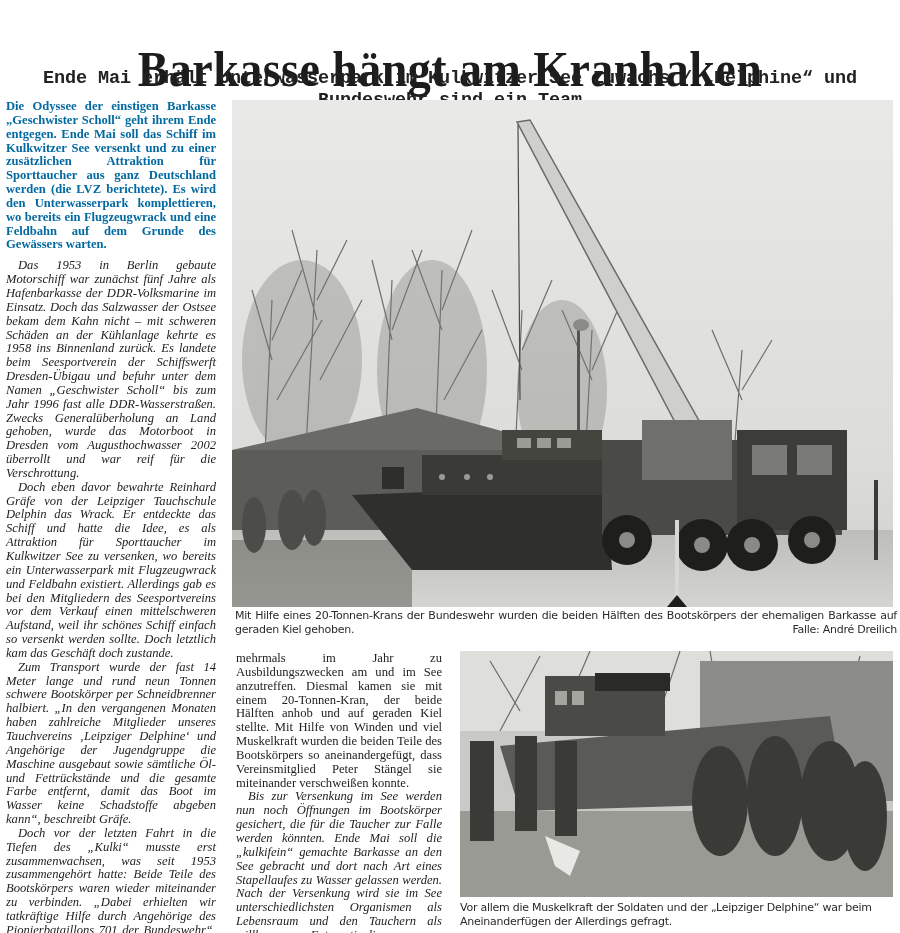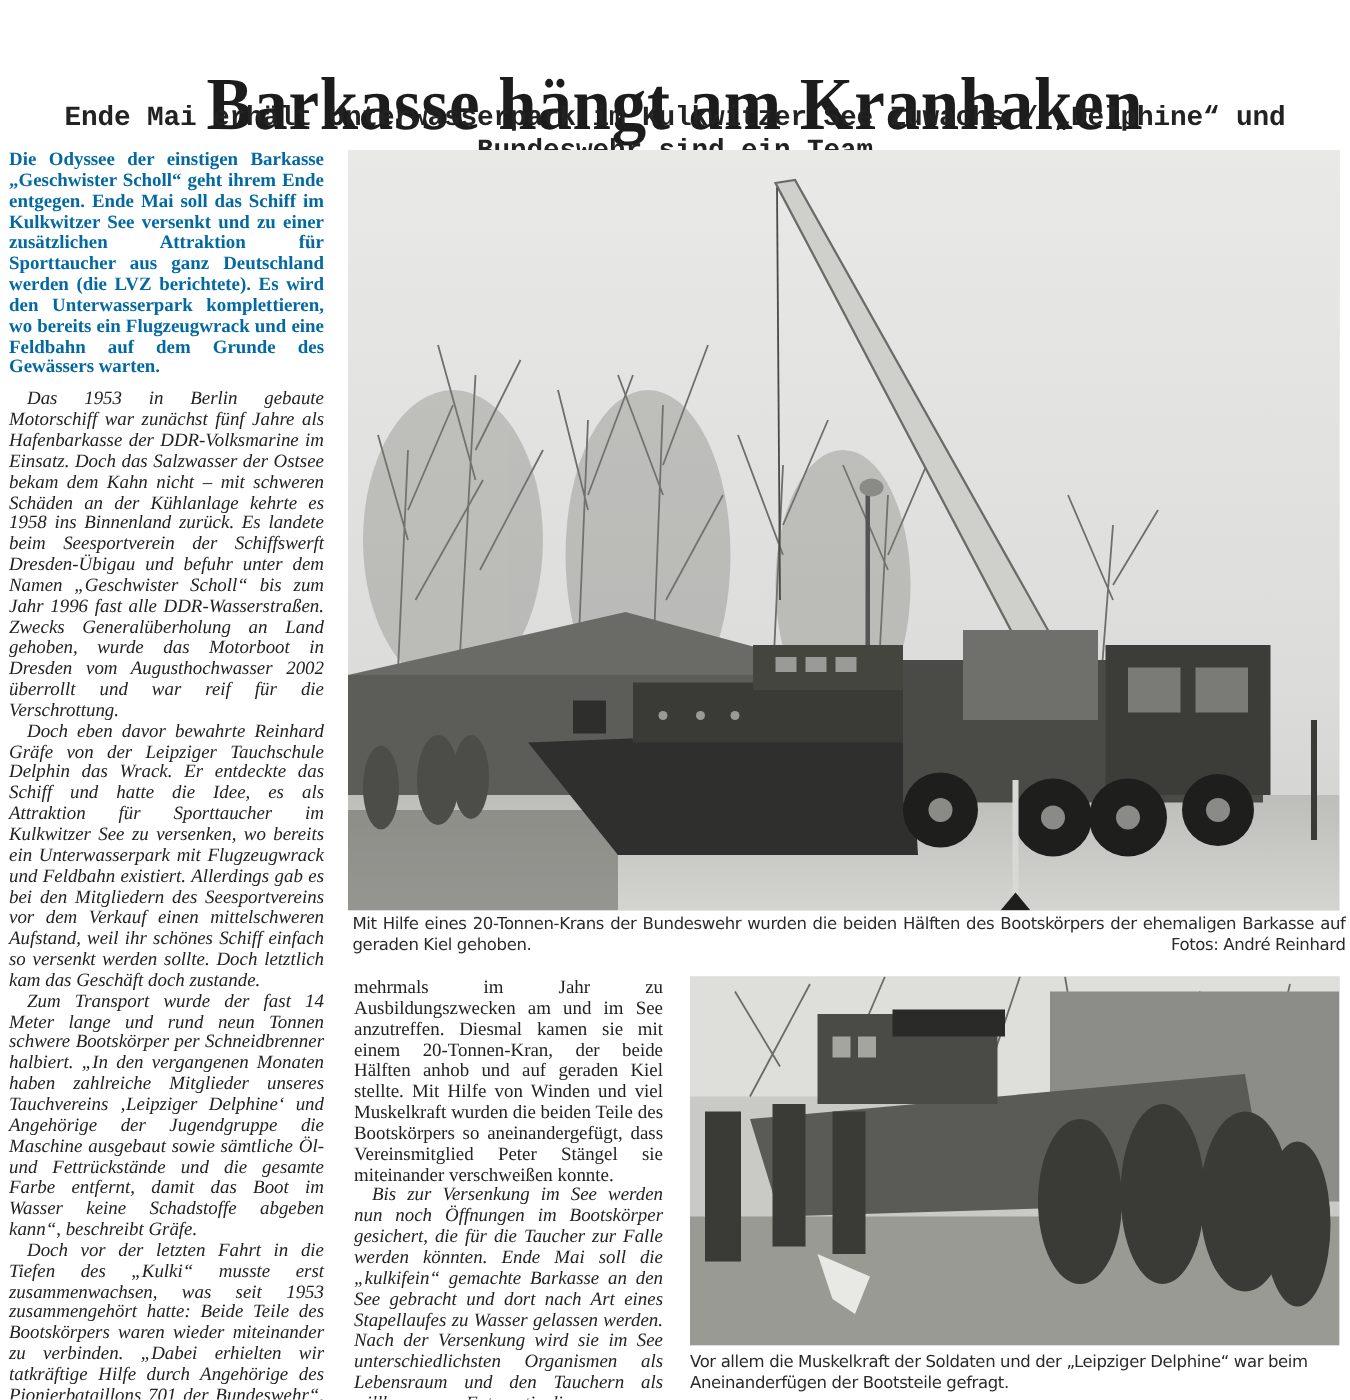--- a/index.html
+++ b/index.html
@@ -154,21 +154,21 @@
 
     <g fill="#4c4c48">
       <ellipse cx="22" cy="425" rx="12" ry="28"></ellipse>
         <ellipse cx="60" cy="420" rx="14" ry="30"></ellipse>
         <ellipse cx="82" cy="418" rx="12" ry="28"></ellipse>
     </g>
   </svg>
 </div>
 <div class="caption cap1">
   <span>Mit Hilfe eines 20-Tonnen-Krans der Bundeswehr wurden die beiden Hälften des Bootskörpers der ehemaligen Barkasse auf geraden Kiel gehoben.</span>
-  <span class="credit">Fotos: André Reinhard</span>
+  <span class="credit">Falle: André Dreilich</span>
 </div>
 
 <div class="col col2">
   <p>mehrmals im Jahr zu Ausbildungszwecken am und im See anzutreffen. Diesmal kamen sie mit einem 20-Tonnen-Kran, der beide Hälften anhob und auf geraden Kiel stellte. Mit Hilfe von Winden und viel Muskelkraft wurden die beiden Teile des Bootskörpers so aneinandergefügt, dass Vereinsmitglied Peter Stängel sie miteinander verschweißen konnte.</p>
   <p class="indent">Bis zur Versenkung im See werden nun noch Öffnungen im Bootskörper gesichert, die für die Taucher zur Falle werden könnten. Ende Mai soll die „kulkifein“ gemachte Barkasse an den See gebracht und dort nach Art eines Stapellaufes zu Wasser gelassen werden. Nach der Versenkung wird sie im See unterschiedlichsten Organismen als Lebensraum und den Tauchern als willkommenes Fotomotiv dienen.</p>
 
 </div>
 
 <div class="photo photo2">
   <svg viewBox="0 0 433 246" preserveAspectRatio="none">
@@ -196,13 +196,13 @@
       <ellipse cx="260" cy="150" rx="28" ry="55"></ellipse>
         <ellipse cx="315" cy="145" rx="28" ry="60"></ellipse>
         <ellipse cx="370" cy="150" rx="30" ry="60"></ellipse>
         <ellipse cx="405" cy="165" rx="22" ry="55"></ellipse>
     </g>
     <g fill="#e8e8e4">
         <polygon points="85,185 120,200 110,225 95,215"></polygon>
       </g>
   </svg>
 </div>
-<div class="caption cap2">Vor allem die Muskelkraft der Soldaten und der „Leipziger Delphine“ war beim Aneinanderfügen der Bootsteile gefragt.</div>
+<div class="caption cap2">Vor allem die Muskelkraft der Soldaten und der „Leipziger Delphine“ war beim Aneinanderfügen der Allerdings gefragt.</div>
 
 </body></html>

